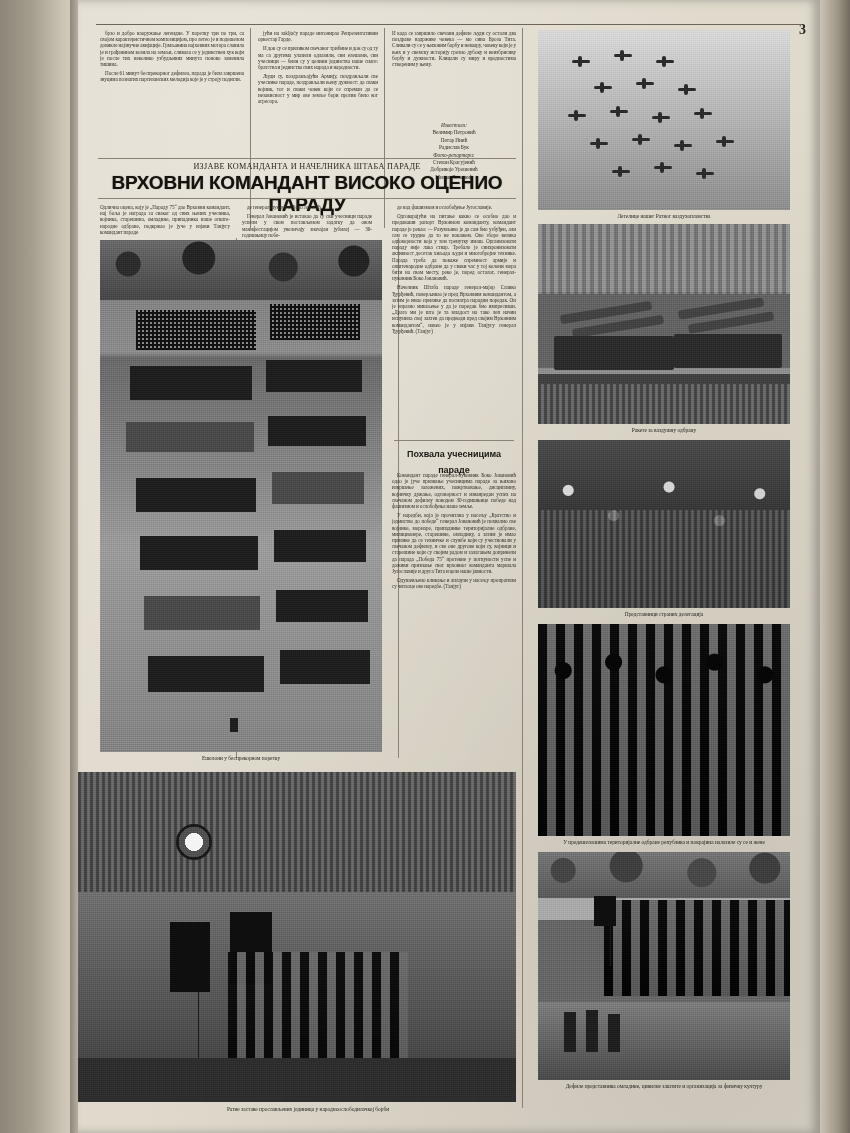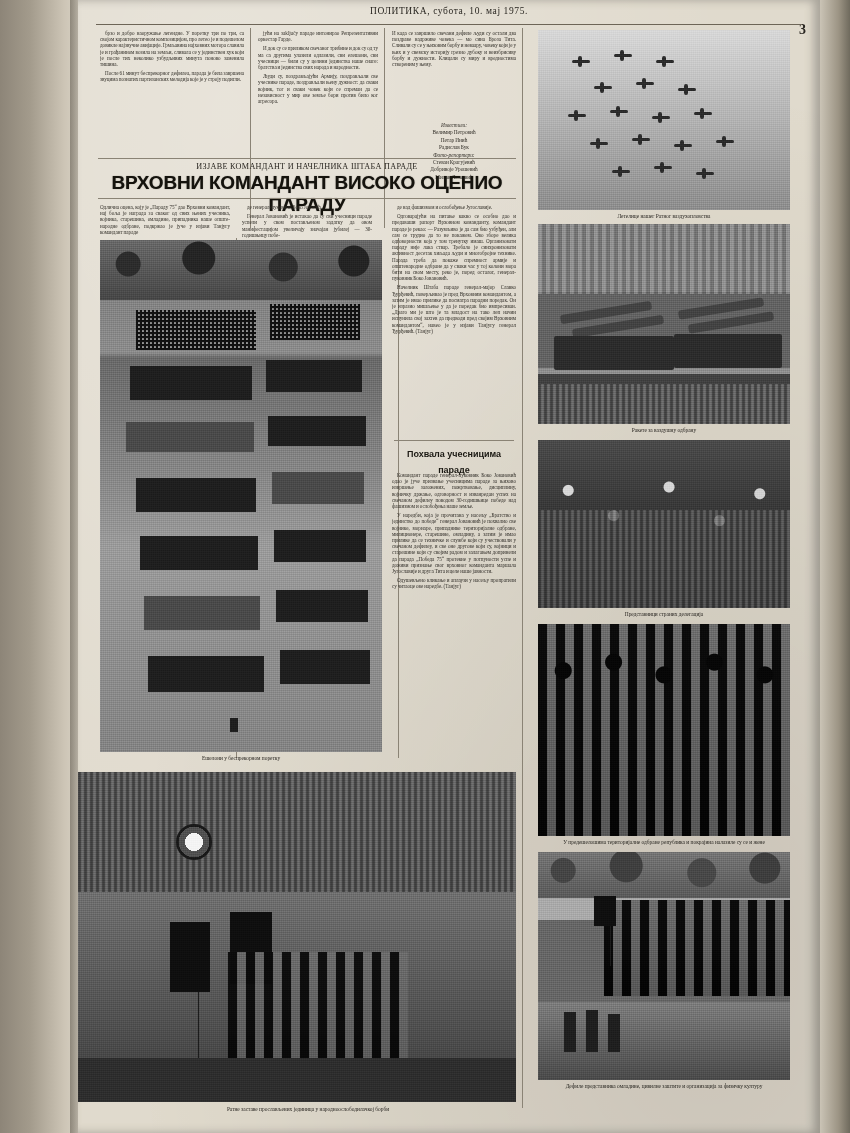--- a/index.html
+++ b/index.html
@@ -163,21 +163,20 @@
   }
 </style>
 </head>
 <body>
 
 <div id="gutter"></div>
 <div id="rightedge"></div>
 
 <div id="page">
 
-  <div class="masthead">ПОЛИТИКА, субота, 10. мај 1975.</div>
   <div class="pageno">3</div>
   <div class="rule-top"></div>
 
   <div class="vline" style="left:172px;top:28px;height:200px;"></div>
   <div class="vline" style="left:306px;top:28px;height:200px;"></div>
   <div class="vline" style="left:444px;top:28px;height:1080px;"></div>
   <div class="vline" style="left:158px;top:238px;height:520px;"></div>
   <div class="vline" style="left:320px;top:238px;height:520px;"></div>
 
   <div class="col" style="left:22px;top:30px;width:144px;height:190px;">
@@ -195,21 +194,21 @@
     <div>Велимир Петровић</div>
     <div>Петар Инић</div>
     <div>Радислав Бук</div>
     <div style="font-style:italic;">Фото-репортери:</div>
     <div>Стеван Крагујевић</div>
     <div>Добривоје Урошевић</div>
     <div>Милан Лазковић</div>
   </div>
 
   <div class="hline" style="left:20px;top:158px;width:418px;"></div>
-  <div class="kicker" style="left:20px;top:162px;width:418px;">ИЗЈАВЕ КОМАНДАНТ И НАЧЕЛНИКА ШТАБА ПАРАДЕ</div>
+  <div class="kicker" style="left:20px;top:162px;width:418px;">ИЗЈАВЕ КОМАНДАНТА И НАЧЕЛНИКА ШТАБА ПАРАДЕ</div>
   <div class="headline" style="left:20px;top:172px;width:418px;">ВРХОВНИ КОМАНДАНТ ВИСОКО ОЦЕНИО ПАРАДУ</div>
   <div class="hline" style="left:20px;top:198px;width:418px;"></div>
 
   <div class="col" style="left:22px;top:204px;width:130px;height:50px;">
     <span>Одлична оцена, коју је „Параду 75“ дао Врховни командант, нај боља је награда за сваког од свих њених учесника, војника, старешина, омладине, припадника наше опште-народне одбране, подкржао је јуче у изјави Танјугу командант параде</span>
   </div>
   <div class="col" style="left:164px;top:204px;width:130px;height:60px;">
     <span><p>де генерал-пуковник Боко Јованић.</p><p>Генерал Јовановић је истакао да су сви учесници параде успели у свом постављеном задатку да овом манифестацијом увеличају значајан јубилеј — 30-годишњицу побе-</p></span>
   </div>
   <div class="col" style="left:314px;top:204px;width:124px;height:232px;">

